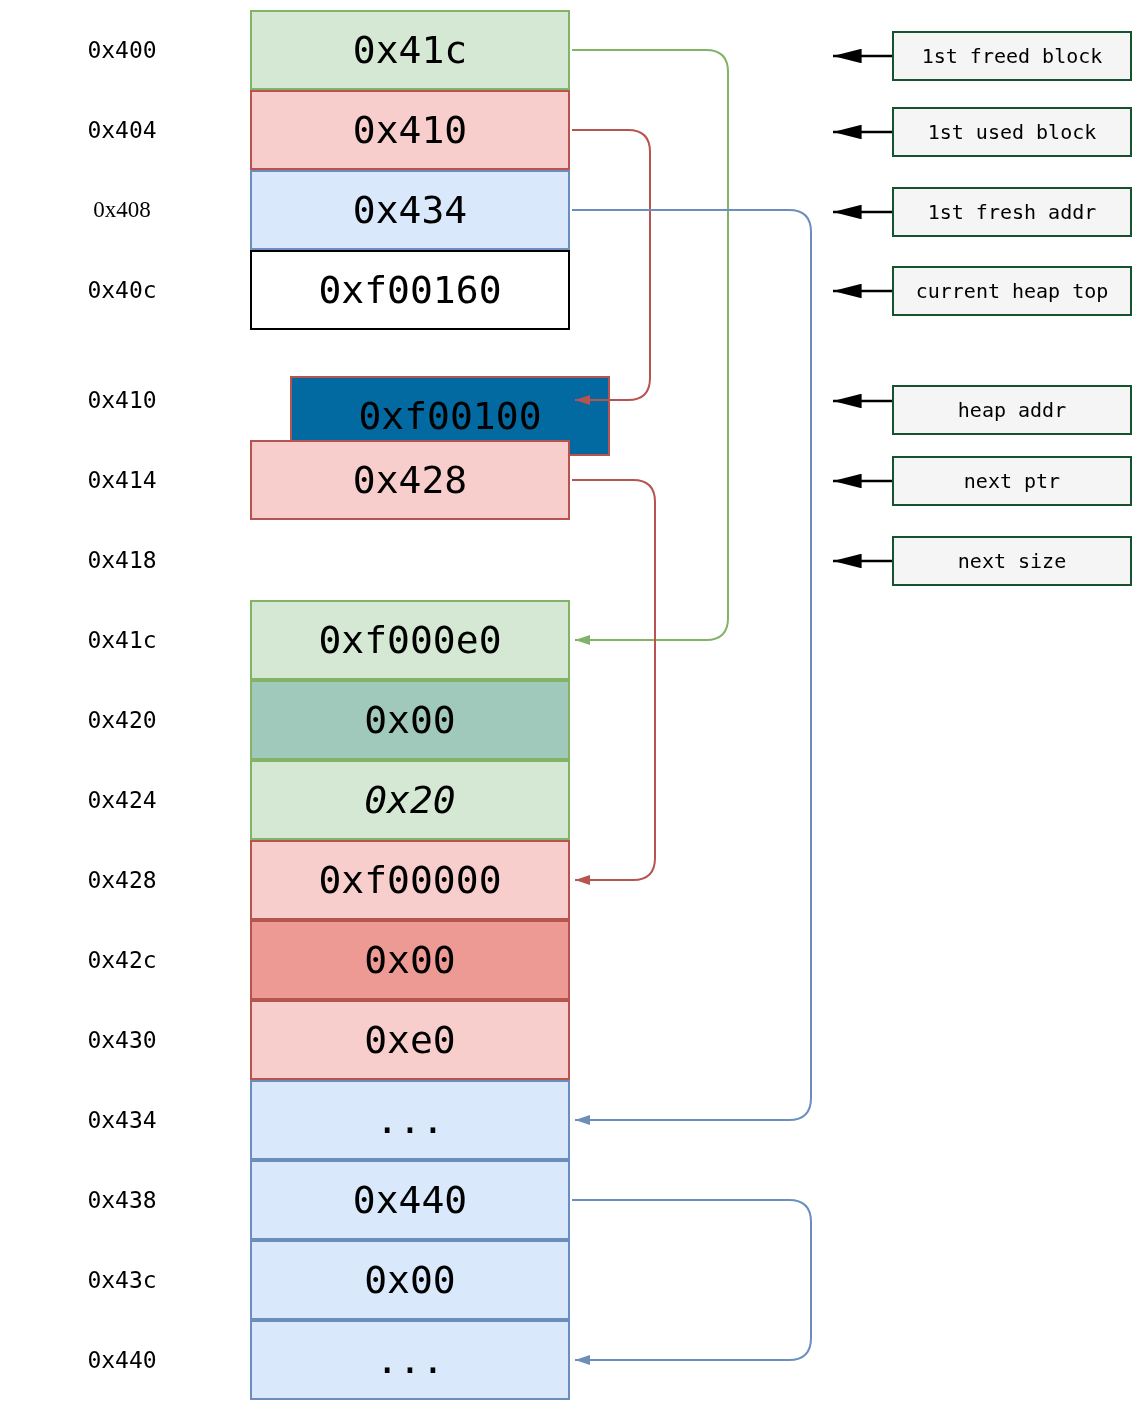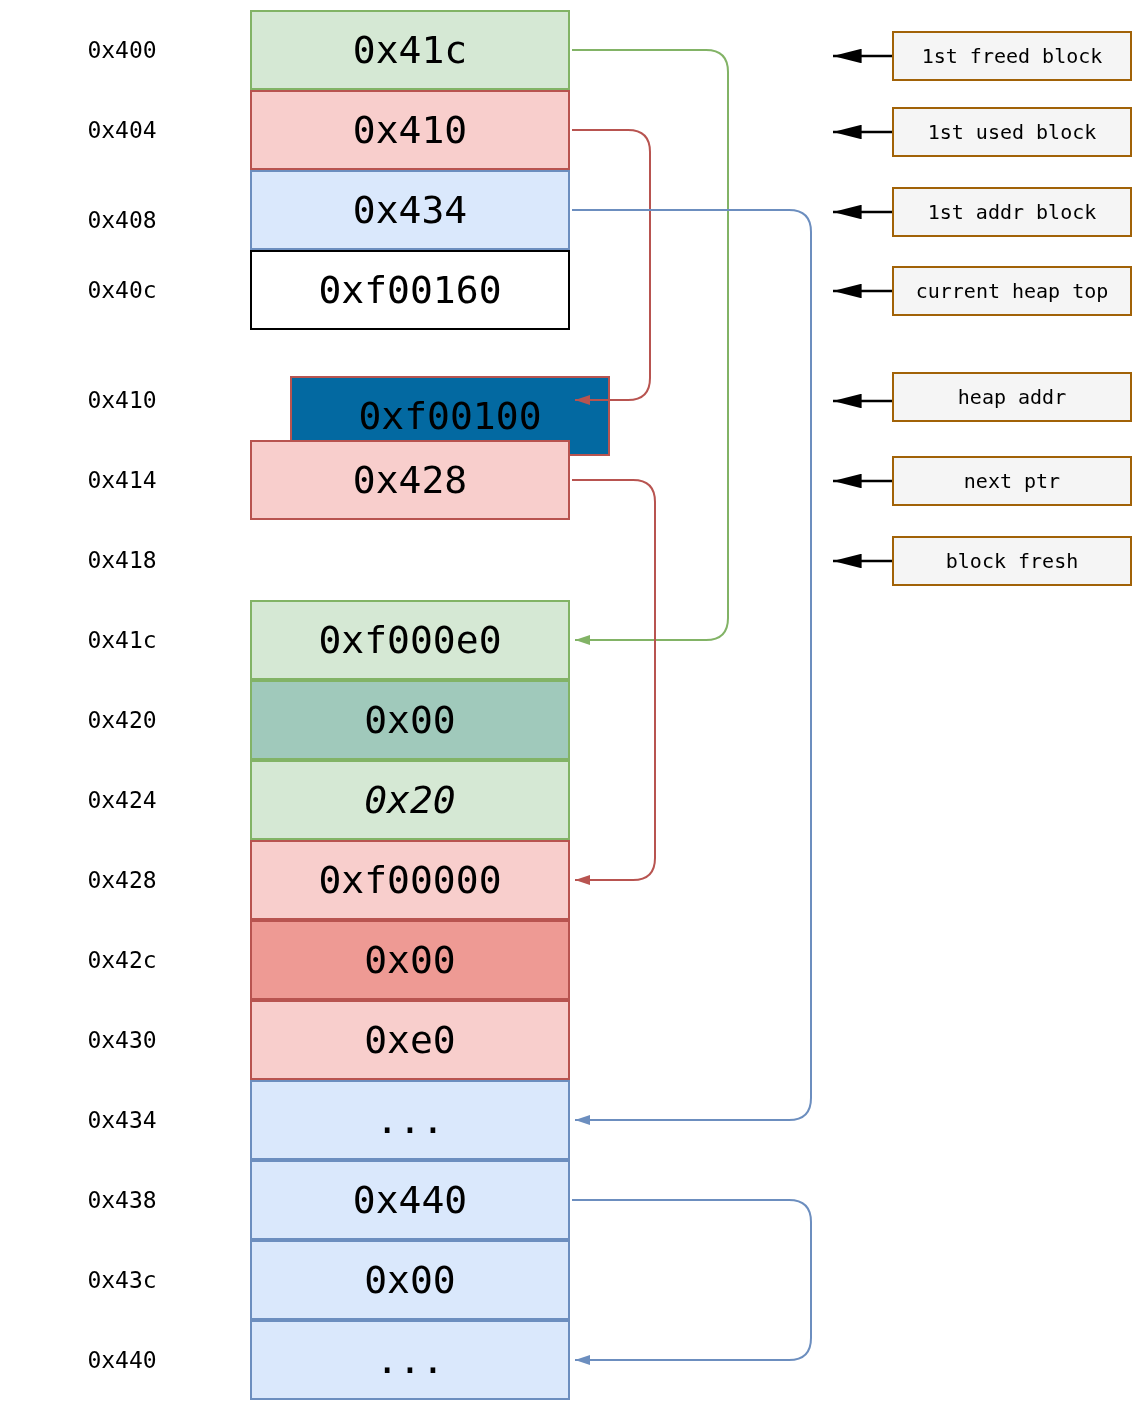--- a/index.html
+++ b/index.html
@@ -13,21 +13,21 @@
     font-size:23px;color:#000;z-index:2;
   }
   .cell{
     position:absolute;left:250px;width:320px;height:80px;
     box-sizing:border-box;border:2px solid #000;
     display:flex;align-items:center;justify-content:center;
     font-size:38px;color:#000;z-index:1;
   }
   .plabel{
     position:absolute;left:892px;width:240px;height:50px;
-    box-sizing:border-box;background:#f5f5f5;border:2px solid #a16207;
+    box-sizing:border-box;background:#f5f5f5;border:2px solid #14532d;
     display:flex;align-items:center;justify-content:center;
     font-size:20px;color:#000;z-index:2;
   }
   #wires{position:absolute;left:0;top:0;width:1142px;height:1412px;z-index:5;pointer-events:none;}
 </style>
 </head>
 <body>
 
 <div id="stage">
   <svg id="wires" viewBox="0 0 1142 1412" xmlns="http://www.w3.org/2000/svg">
@@ -55,21 +55,21 @@
       <path d="M 892 212 H 833" fill="none" stroke="#000000" stroke-width="2.6" marker-end="url(#m-black)"></path>
       <path d="M 892 291 H 833" fill="none" stroke="#000000" stroke-width="2.6" marker-end="url(#m-black)"></path>
       <path d="M 892 401 H 833" fill="none" stroke="#000000" stroke-width="2.6" marker-end="url(#m-black)"></path>
       <path d="M 892 481 H 833" fill="none" stroke="#000000" stroke-width="2.6" marker-end="url(#m-black)"></path>
       <path d="M 892 561 H 833" fill="none" stroke="#000000" stroke-width="2.6" marker-end="url(#m-black)"></path>
     </svg>
 <div class="addr" style="top: 10px;">0x400</div>
     <div class="cell" style="top: 10px; background: rgb(213, 232, 212); border-color: rgb(130, 179, 102);">0x41c</div>
     <div class="addr" style="top: 90px;">0x404</div>
     <div class="cell" style="top: 90px; background: rgb(248, 206, 204); border-color: rgb(184, 84, 80);">0x410</div>
-    <div class="addr" style="top: 180px;">0x408</div>
+    <div class="addr" style="top: 170px; font-family: Liberation Serif, serif;">0x408</div>
     <div class="cell" style="top: 170px; background: rgb(218, 232, 252); border-color: rgb(108, 142, 191);">0x434</div>
     <div class="addr" style="top: 250px;">0x40c</div>
     <div class="cell" style="top: 250px; background: rgb(255, 255, 255); border-color: rgb(0, 0, 0);">0xf00160</div>
     <div class="addr" style="top: 360px;">0x410</div>
     <div class="cell" style="top: 376px; background: #0369a1; border-color: rgb(184, 84, 80); margin-left: 40px;">0xf00100</div>
     <div class="addr" style="top: 440px;">0x414</div>
     <div class="cell" style="top: 440px; background: rgb(248, 206, 204); border-color: rgb(184, 84, 80);">0x428</div>
     <div class="addr" style="top: 520px;">0x418</div>
     <div class="addr" style="top: 600px;">0x41c</div>
     <div class="cell" style="top: 600px; background: rgb(213, 232, 212); border-color: rgb(130, 179, 102);">0xf000e0</div>
@@ -86,18 +86,18 @@
     <div class="addr" style="top: 1080px;">0x434</div>
     <div class="cell" style="top: 1080px; background: rgb(218, 232, 252); border-color: rgb(108, 142, 191);">...</div>
     <div class="addr" style="top: 1160px;">0x438</div>
     <div class="cell" style="top: 1160px; background: rgb(218, 232, 252); border-color: rgb(108, 142, 191);">0x440</div>
     <div class="addr" style="top: 1240px;">0x43c</div>
     <div class="cell" style="top: 1240px; background: rgb(218, 232, 252); border-color: rgb(108, 142, 191);">0x00</div>
     <div class="addr" style="top: 1320px;">0x440</div>
     <div class="cell" style="top: 1320px; background: rgb(218, 232, 252); border-color: rgb(108, 142, 191);">...</div>
     <div class="plabel" style="top: 31px;">1st freed block</div>
     <div class="plabel" style="top: 107px;">1st used block</div>
-    <div class="plabel" style="top: 187px;">1st addr block</div>
+    <div class="plabel" style="top: 187px;">1st fresh addr</div>
     <div class="plabel" style="top: 266px;">current heap top</div>
-    <div class="plabel" style="top: 372px;">heap addr</div>
+    <div class="plabel" style="top: 385px;">heap addr</div>
     <div class="plabel" style="top: 456px;">next ptr</div>
-    <div class="plabel" style="top: 536px;">block fresh</div>
+    <div class="plabel" style="top: 536px;">next size</div>
   </div>
 
 </body></html>

